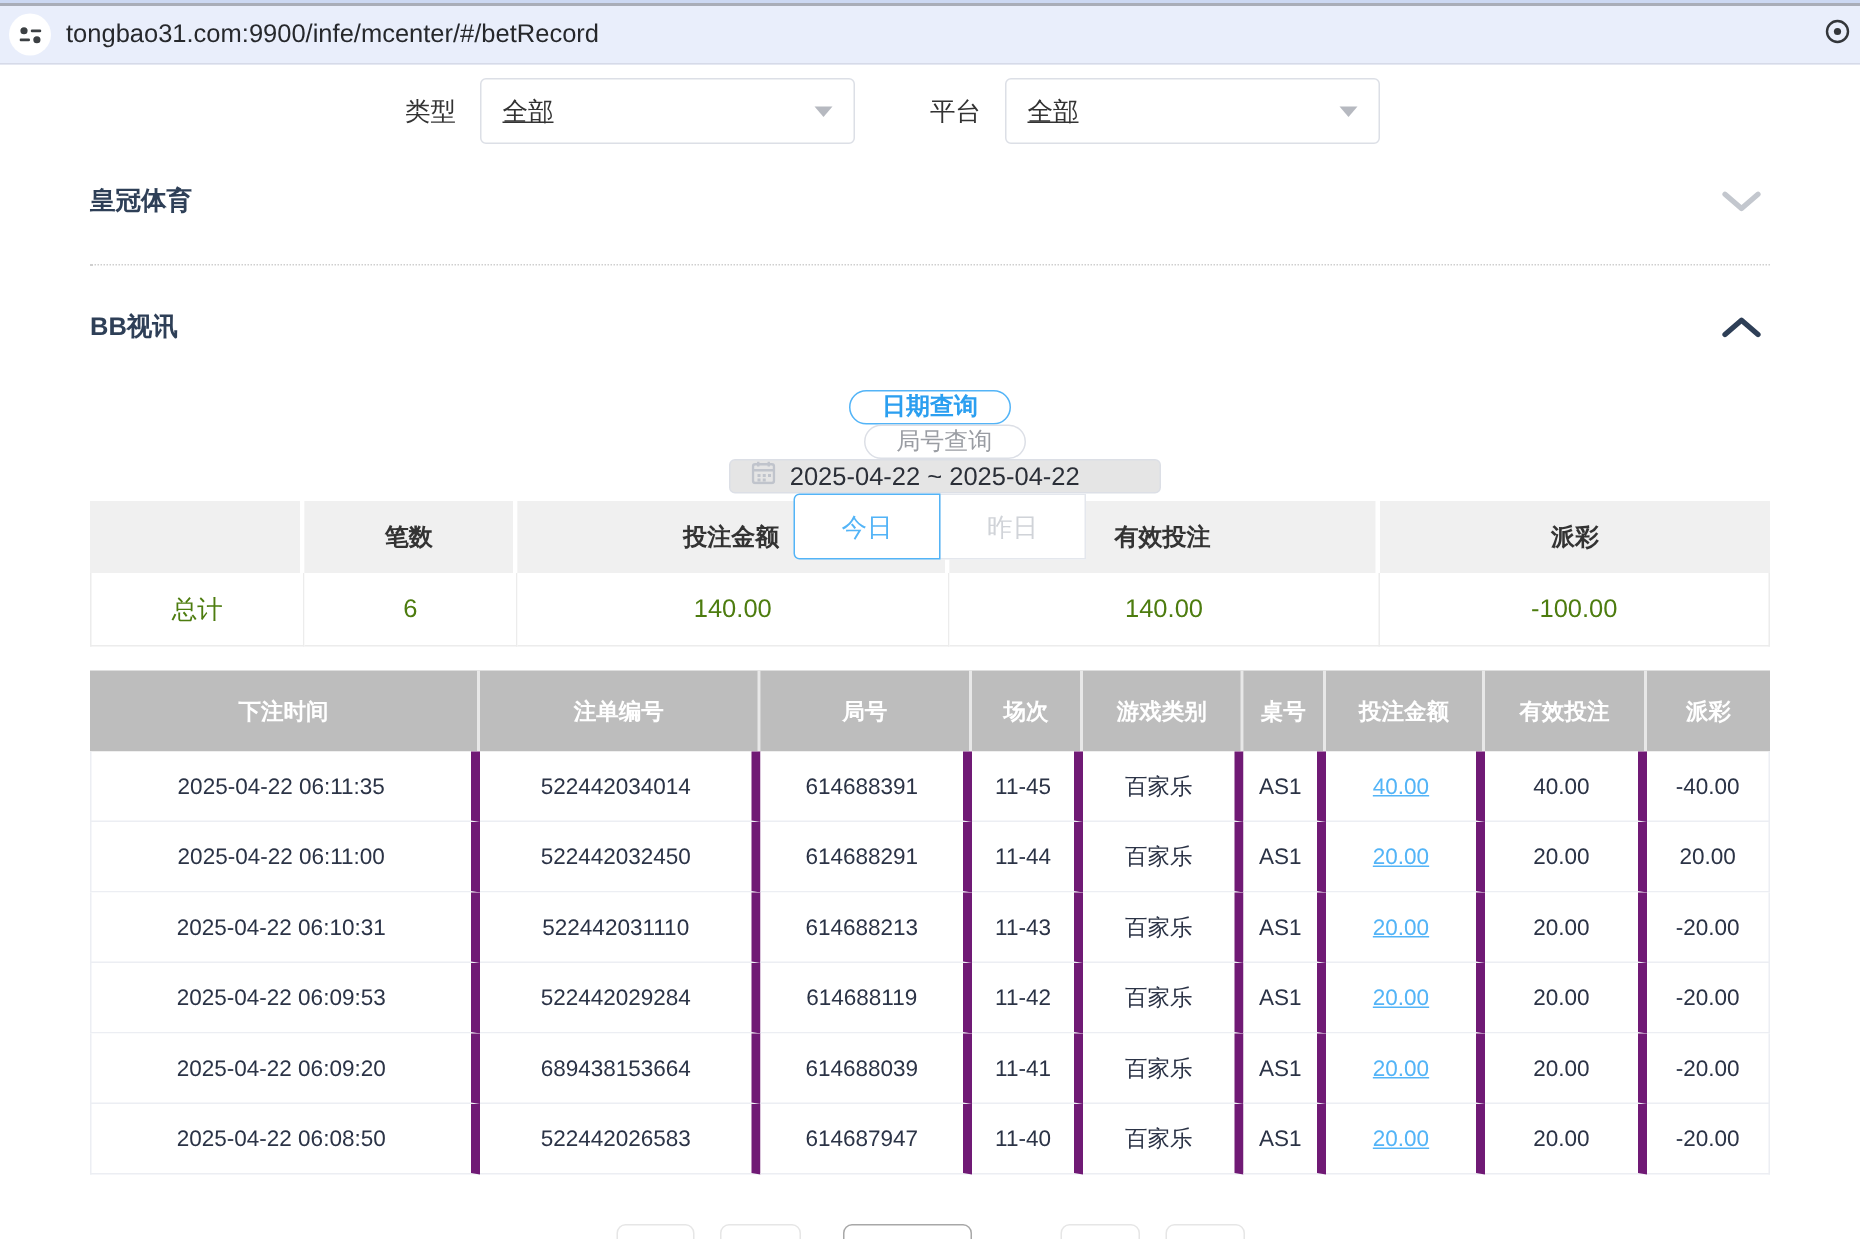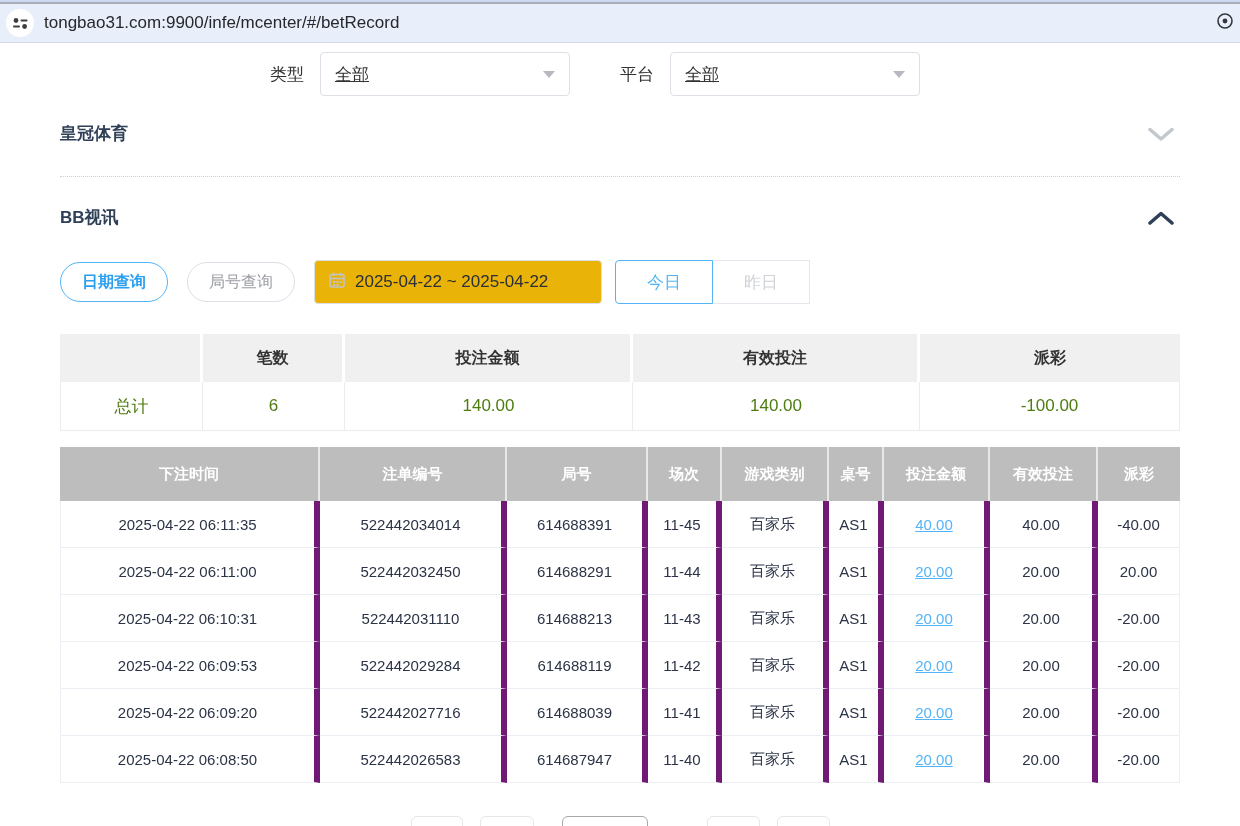--- a/index.html
+++ b/index.html
@@ -46,30 +46,30 @@
     border-left: 6px solid transparent; border-right: 6px solid transparent;
     border-top: 7px solid #b6b9c0;
   }
 
   .section-row { display: flex; align-items: center; justify-content: space-between; }
   .section-crown { padding: 26px 0 31px; border-bottom: 1px dotted #cfcfcf; }
   .section-bb { padding-top: 30px; }
   .section-title { font-size: 17px; font-weight: bold; color: #2e3f57; line-height: 22px; }
   .chev { cursor: pointer; display: flex; align-items: center; padding-right: 6px; }
 
-  .controls-row { display: flex; align-items: center; margin-top: 31px; height: 44px; }
+  .controls-row { display: flex; align-items: center; margin-top: 31px; height: 44px; flex-direction: column; }
   .pill {
     height: 40px; padding: 0 21px; border-radius: 20px; background: #fff;
     display: flex; align-items: center; font-size: 16px; cursor: pointer;
   }
   .pill.active { border: 1px solid #53b4f7; color: #2b9ff0; font-weight: bold; }
   .pill.inactive { border: 1px solid #dcdfe6; color: #9a9da3; margin-left: 19px; }
   .date-input {
     margin-left: 19px; width: 288px; height: 44px;
-    border: 1px solid #dcdfe6; border-radius: 4px; background: #eab308;
+    border: 1px solid #dcdfe6; border-radius: 4px; background: #e5e5e5;
     display: flex; align-items: center; padding: 0 14px; cursor: pointer;
   }
   .date-text { font-size: 17px; color: #2b2f38; margin-left: 10px; white-space: nowrap; }
   .range-group { display: flex; margin-left: 13px; }
   .range-btn {
     width: 98px; height: 44px; background: #fff;
     border: 1px solid #e4e7ed;
     display: flex; align-items: center; justify-content: center;
     font-size: 17px; color: #d0d3d8; cursor: pointer;
   }
@@ -313,21 +313,21 @@
         <td>614688119</td>
         <td>11-42</td>
         <td>百家乐</td>
         <td>AS1</td>
         <td><a class="bet-link">20.00</a></td>
         <td>20.00</td>
         <td class="neg">-20.00</td>
       </tr>
       <tr>
         <td>2025-04-22 06:09:20</td>
-        <td>522442027716</td>
+        <td>689438153664</td>
         <td>614688039</td>
         <td>11-41</td>
         <td>百家乐</td>
         <td>AS1</td>
         <td><a class="bet-link">20.00</a></td>
         <td>20.00</td>
         <td class="neg">-20.00</td>
       </tr>
       <tr>
         <td>2025-04-22 06:08:50</td>

